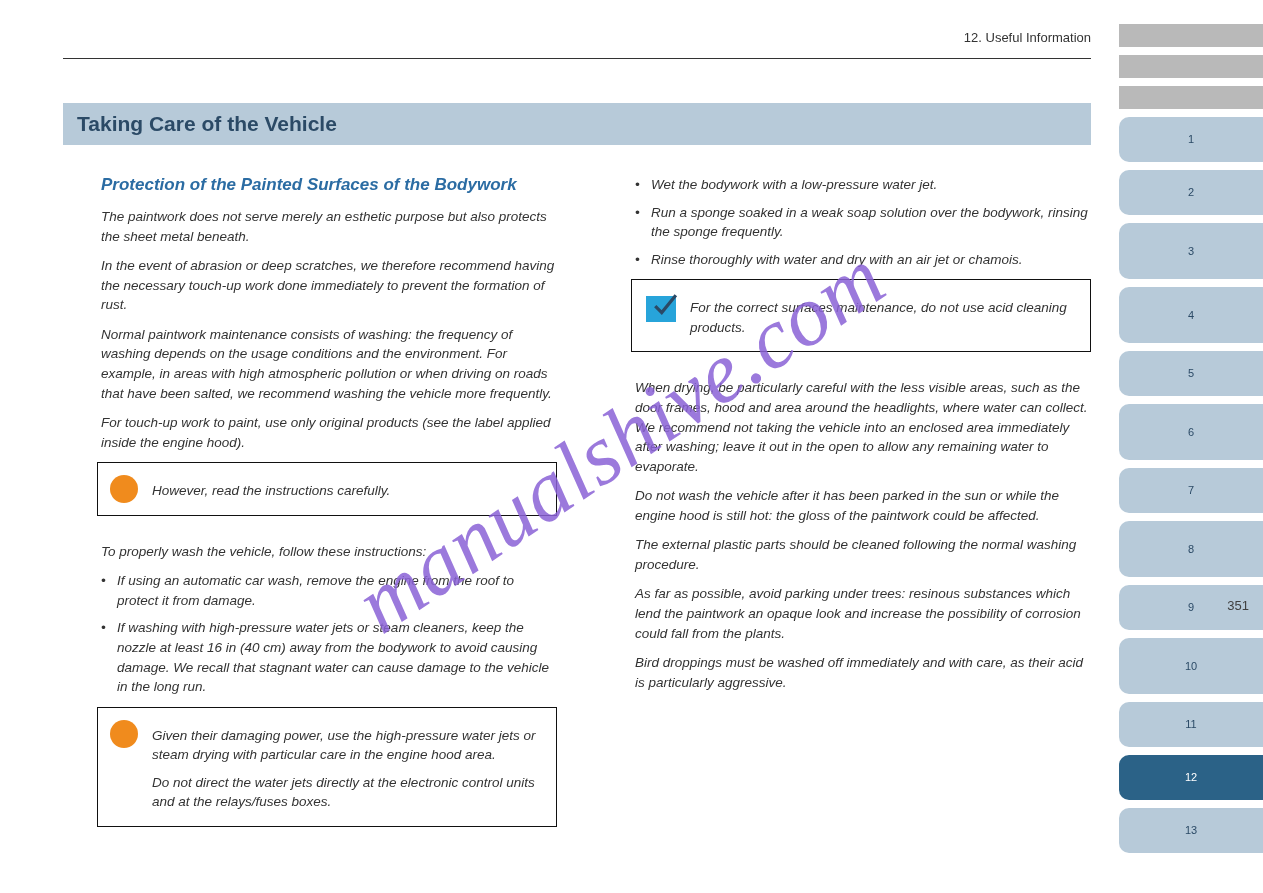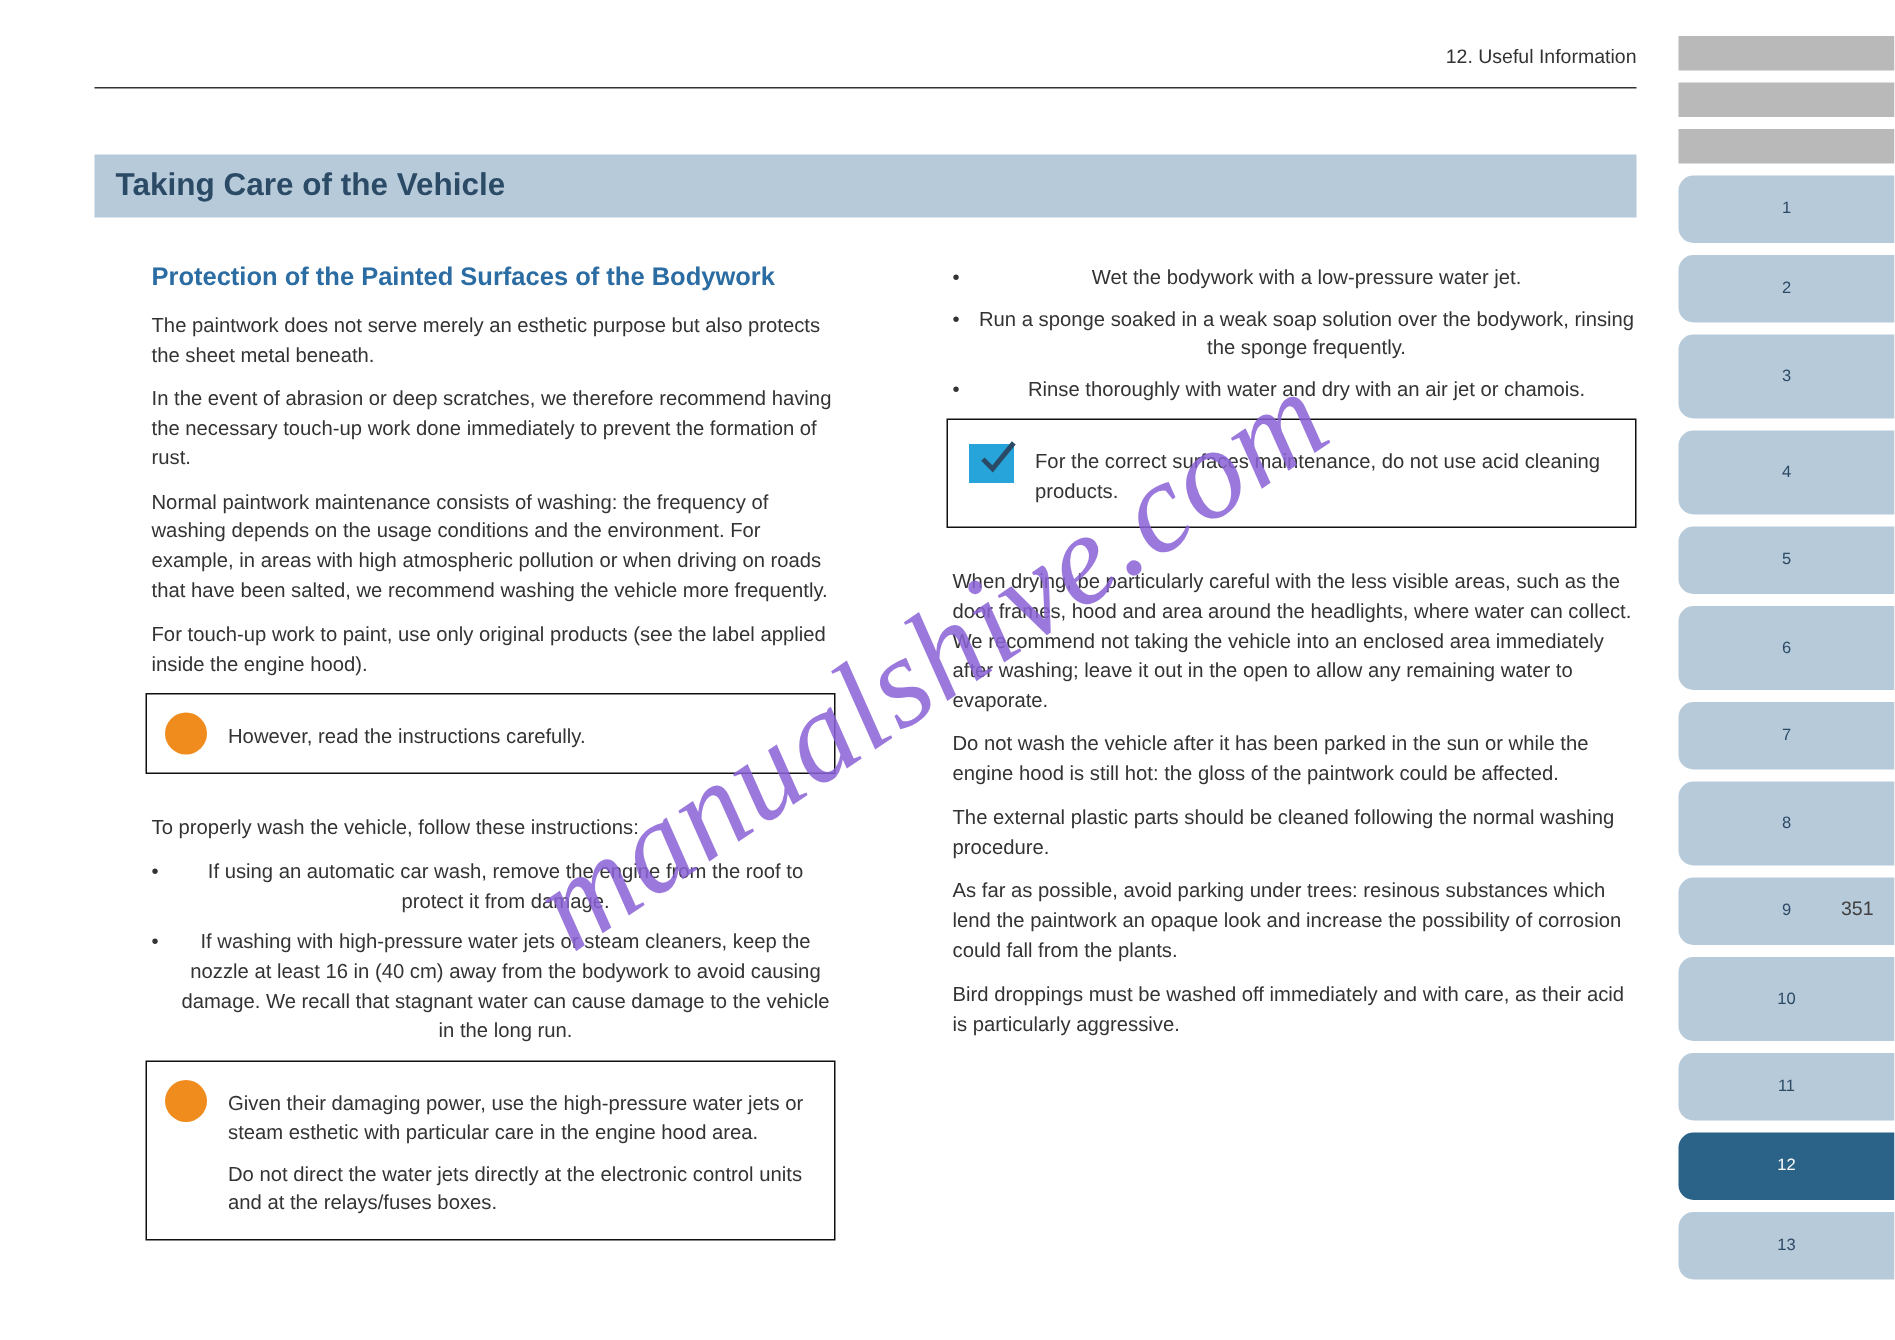--- a/index.html
+++ b/index.html
@@ -2,32 +2,32 @@
 <html><head>
 <meta charset="utf-8">
 <style>
   * { box-sizing: border-box; margin: 0; padding: 0; }
   html, body { width: 1263px; height: 893px; background: #fff; font-family: Arial, Helvetica, sans-serif; color: #333; }
   .page { position: relative; width: 1263px; height: 639px; }
   .content { position: absolute; left: 63px; top: 22px; width: 1028px; }
   .topline { border-top: 1.5px solid #333; width: 100%; height: 0; margin-top: 36px; }
   .chapter { position: absolute; right: 0; top: 8px; font-size: 13px; color: #333; text-align: right; }
   .section-bar { margin-top: 44px; background: #b7cad9; height: 42px; line-height: 42px; padding-left: 14px; font-size: 21px; color: #2b4a66; font-weight: bold; }
-  .cols { display: flex; gap: 40px; margin-top: 30px; }
+  .cols { display: flex; gap: 40px; margin-top: 30px; font-style: italic; }
   .col { flex: 1; }
   .sub { font-size: 17px; color: #2b6ca3; margin: 0 0 12px 38px; font-weight: bold; }
   .p { font-size: 13.5px; color: #333; margin: 0 0 10px 38px; line-height: 1.45; }
   .box { border: 1px solid #111; padding: 18px 14px 14px 14px; margin: 10px 0 26px 34px; position: relative; }
   .box .bullet { position: absolute; left: 12px; top: 12px; width: 28px; height: 28px; border-radius: 50%; background: #f08b1d; }
   .box .btxt { margin-left: 40px; font-size: 13.5px; line-height: 1.45; color: #333; }
   .box.note .check { position: absolute; left: 14px; top: 10px; width: 32px; height: 32px; }
   .box.note .check .sq { position: absolute; left: 0; top: 6px; width: 30px; height: 26px; background: #27a4da; }
   .box.note .check .tick { position: absolute; left: 6px; top: 2px; width: 26px; height: 26px; }
   .box.note .btxt { margin-left: 44px; }
-  .li { position: relative; margin: 0 0 8px 38px; padding-left: 16px; font-size: 13.5px; line-height: 1.45; text-align: center; }
+  .li { position: relative; margin: 0 0 8px 38px; padding-left: 16px; font-size: 13.5px; line-height: 1.45; }
   .li::before { content: "•"; position: absolute; left: 0; top: 0; color: #333; }
 
   .sidebar { position: absolute; right: 0; top: 24px; width: 144px; display: flex; flex-direction: column; gap: 8px; }
   .tab { height: 45px; border-top-left-radius: 10px; border-bottom-left-radius: 10px; background: #b7cad9; color: #2b4a66; font-size: 11px; display: flex; align-items: center; justify-content: center; text-align: center; padding: 4px 6px; line-height: 1.15; }
   .tab.gray { background: #b9b9b9; border-radius: 0; height: 23px; }
   .tab.tall { height: 56px; }
   .tab.active { background: #2b6287; color: #fff; }
 
   .watermark { position: absolute; left: 240px; top: 120px; width: 760px; height: 640px; pointer-events: none; }
   .watermark span { position: absolute; left: 50%; top: 50%; transform: translate(-50%,-50%) rotate(-34deg); font-size: 86px; color: #8a62d6; opacity: 0.85; font-style: italic; font-family: Georgia, 'Times New Roman', serif; letter-spacing: 1px; white-space: nowrap; }
@@ -51,21 +51,21 @@
         <div class="box">
           <div class="bullet"></div>
           <div class="btxt">However, read the instructions carefully.</div>
         </div>
         <div class="p">To properly wash the vehicle, follow these instructions:</div>
         <div class="li">If using an automatic car wash, remove the engine from the roof to protect it from damage.</div>
         <div class="li">If washing with high-pressure water jets or steam cleaners, keep the nozzle at least 16 in (40 cm) away from the bodywork to avoid causing damage. We recall that stagnant water can cause damage to the vehicle in the long run.</div>
         <div class="box">
           <div class="bullet"></div>
           <div class="btxt">
-            <div>Given their damaging power, use the high-pressure water jets or steam esthetic with particular care in the engine hood area.</div>
+            <div>Given their damaging power, use the high-pressure water jets or steam drying with particular care in the engine hood area.</div>
             <div style="margin-top:8px">Do not direct the water jets directly at the electronic control units and at the relays/fuses boxes.</div>
           </div>
         </div>
       </div>
 
       <div class="col">
         <div class="li">Wet the bodywork with a low-pressure water jet.</div>
         <div class="li">Run a sponge soaked in a weak soap solution over the bodywork, rinsing the sponge frequently.</div>
         <div class="li">Rinse thoroughly with water and dry with an air jet or chamois.</div>
         <div class="box note">

